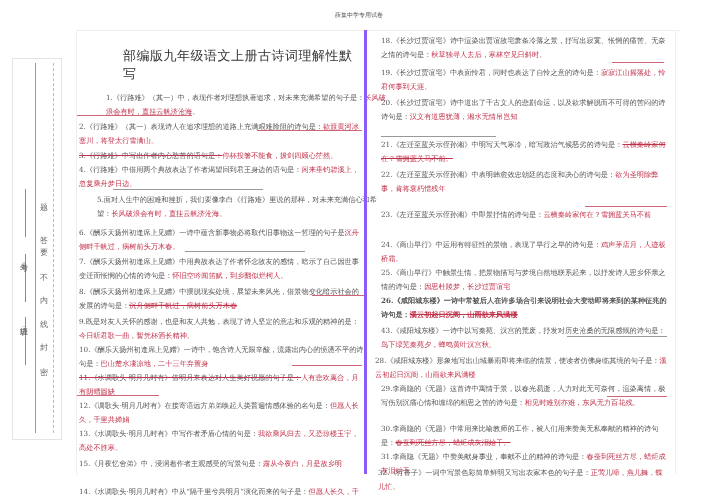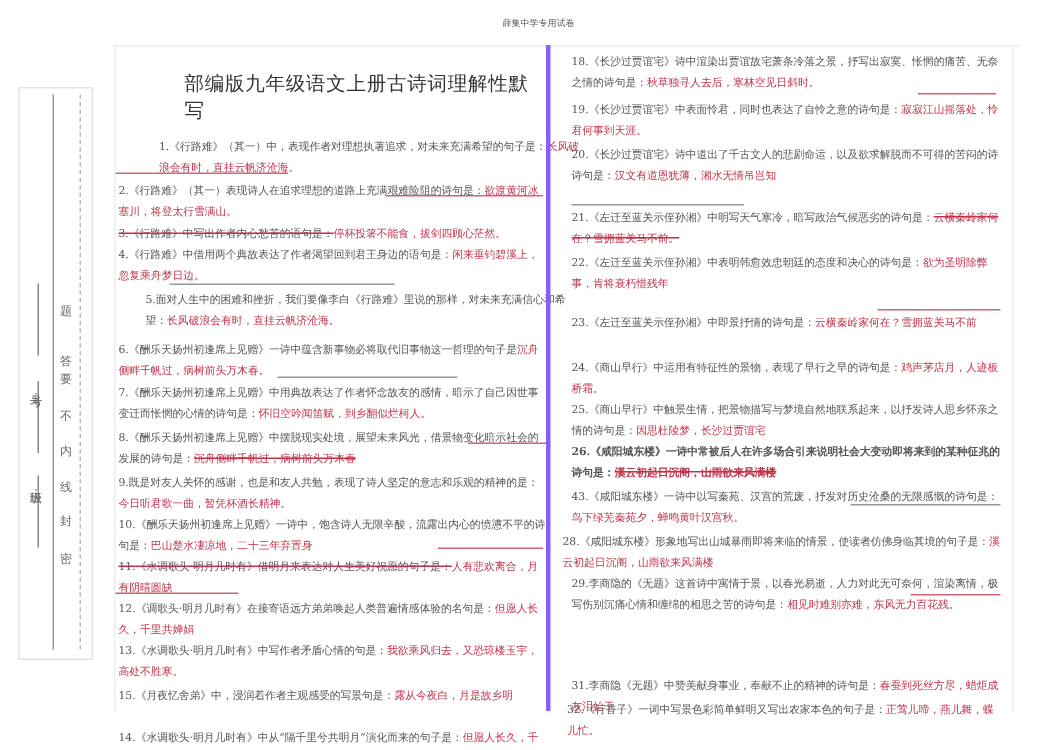--- a/index.html
+++ b/index.html
@@ -167,20 +167,23 @@
 
   <div class="q" style="left:8px;top:324px;width:296px;">
     <span>28.《咸阳城东楼》形象地写出山城暴雨即将来临的情景，使读者仿佛身临其境的句子是：</span><span class="a">溪云初起日沉阁，山雨欲来风满楼</span>
   </div>
 
   <div class="q" style="left:14px;top:352px;width:290px;">
     <span>29.李商隐的《无题》这首诗中寓情于景，以春光易逝，人力对此无可奈何，渲染离情，极写伤别沉痛心情和缠绵的相思之苦的诗句是：</span><span class="a">相见时难别亦难，东风无力百花残。</span>
   </div>
   <div class="ul" style="left:240px;top:366px;width:60px;"></div>
 
+  <div class="q" style="left:14px;top:392px;width:290px;">
+    <span>30.李商隐的《无题》中常用来比喻教师的工作，被人们用来赞美无私奉献的精神的诗句是：</span><span class="a st">春蚕到死丝方尽，蜡炬成灰泪始干。</span>
+  </div>
 
   <div class="q" style="left:14px;top:420px;width:290px;">
     <span>31.李商隐《无题》中赞美献身事业，奉献不止的精神的诗句是：</span><span class="a">春蚕到死丝方尽，蜡炬成灰泪始干</span>
   </div>
 </div>
 
 <div class="q" style="left:378px;top:466px;width:290px;">
   <span>32.《行香子》一词中写景色彩简单鲜明又写出农家本色的句子是：</span><span class="a">正莺儿啼，燕儿舞，蝶儿忙。</span>
 </div>
 

